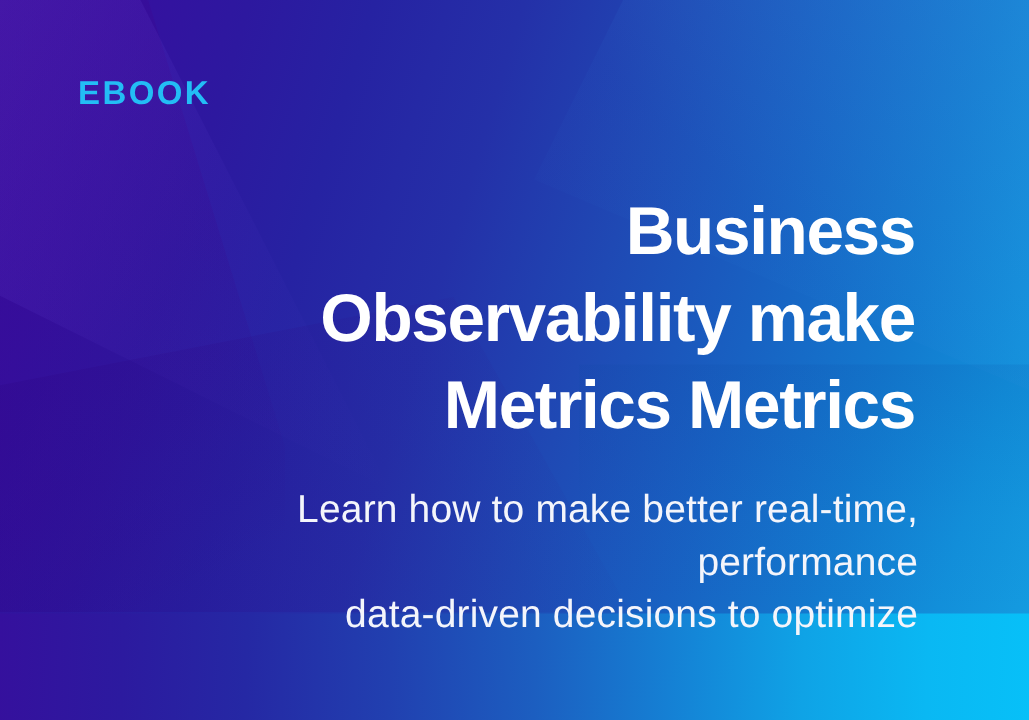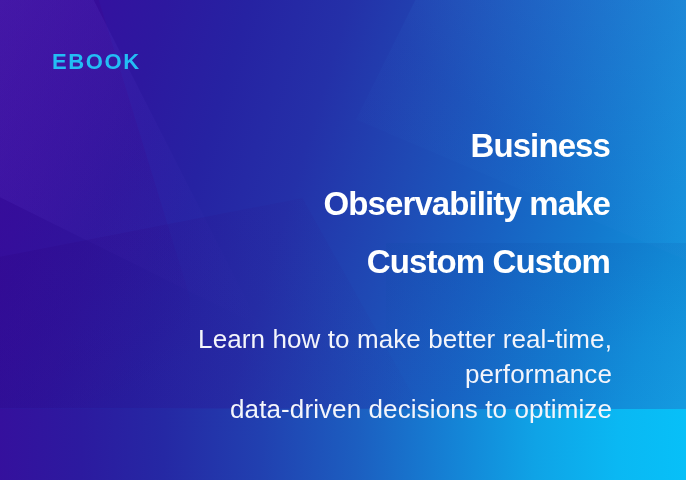--- a/index.html
+++ b/index.html
@@ -115,21 +115,21 @@
     letter-spacing: 1.6px;
     line-height: 26px;
     white-space: nowrap;
   }
 
   .title {
     position: absolute;
     top: 95px;
     left: -2px;
     color: #ffffff;
-    font-size: 33px;
+    font-size: 45px;
     font-weight: bold;
     line-height: 58px;
     letter-spacing: -0.9px;
     width: 560px;
   }
   .title .tline { display: block; white-space: nowrap; }
 
   .subtitle {
     position: absolute;
     top: 296px;
@@ -156,21 +156,21 @@
 
   <div class="bottom-band"></div>
 
   <div class="content">
 
     <div class="eyebrow">EBOOK</div>
 
     <h1 class="title">
       <span class="tline">Business</span>
       <span class="tline">Observability make</span>
-      <span class="tline">Custom Custom</span>
+      <span class="tline">Metrics Metrics</span>
     </h1>
 
     <p class="subtitle">
       <span class="sline">Learn how to make better real-time,</span>
       <span class="sline">performance</span>
       <span class="sline">data-driven decisions to optimize</span>
     </p>
 
   </div>
 </div>

